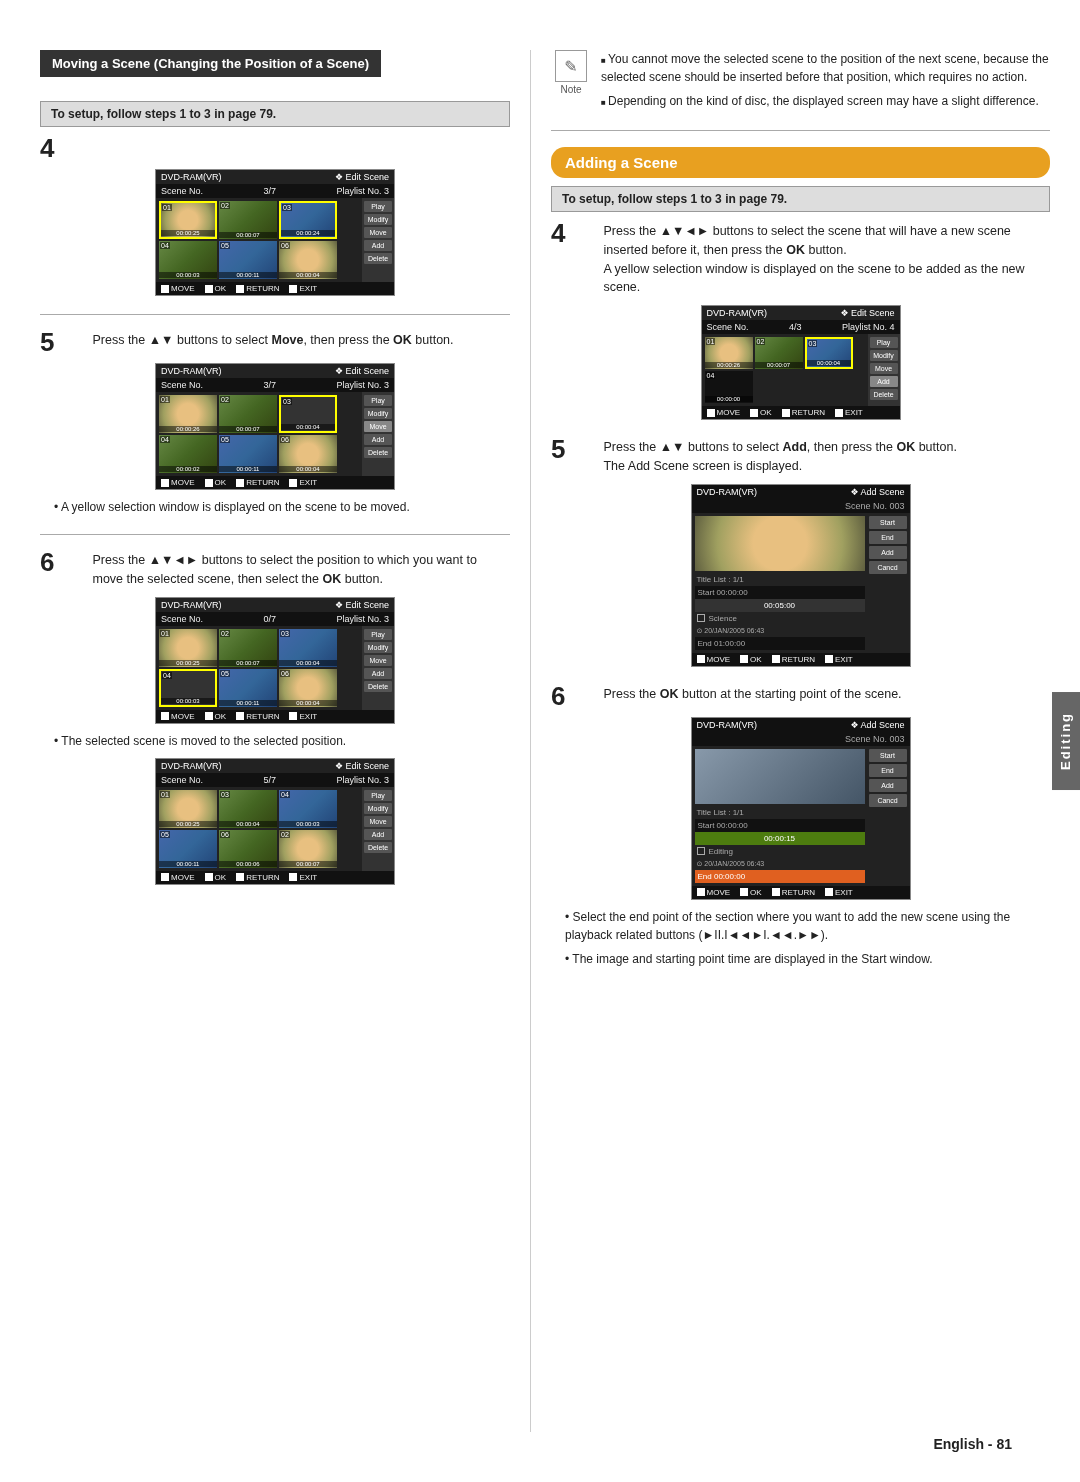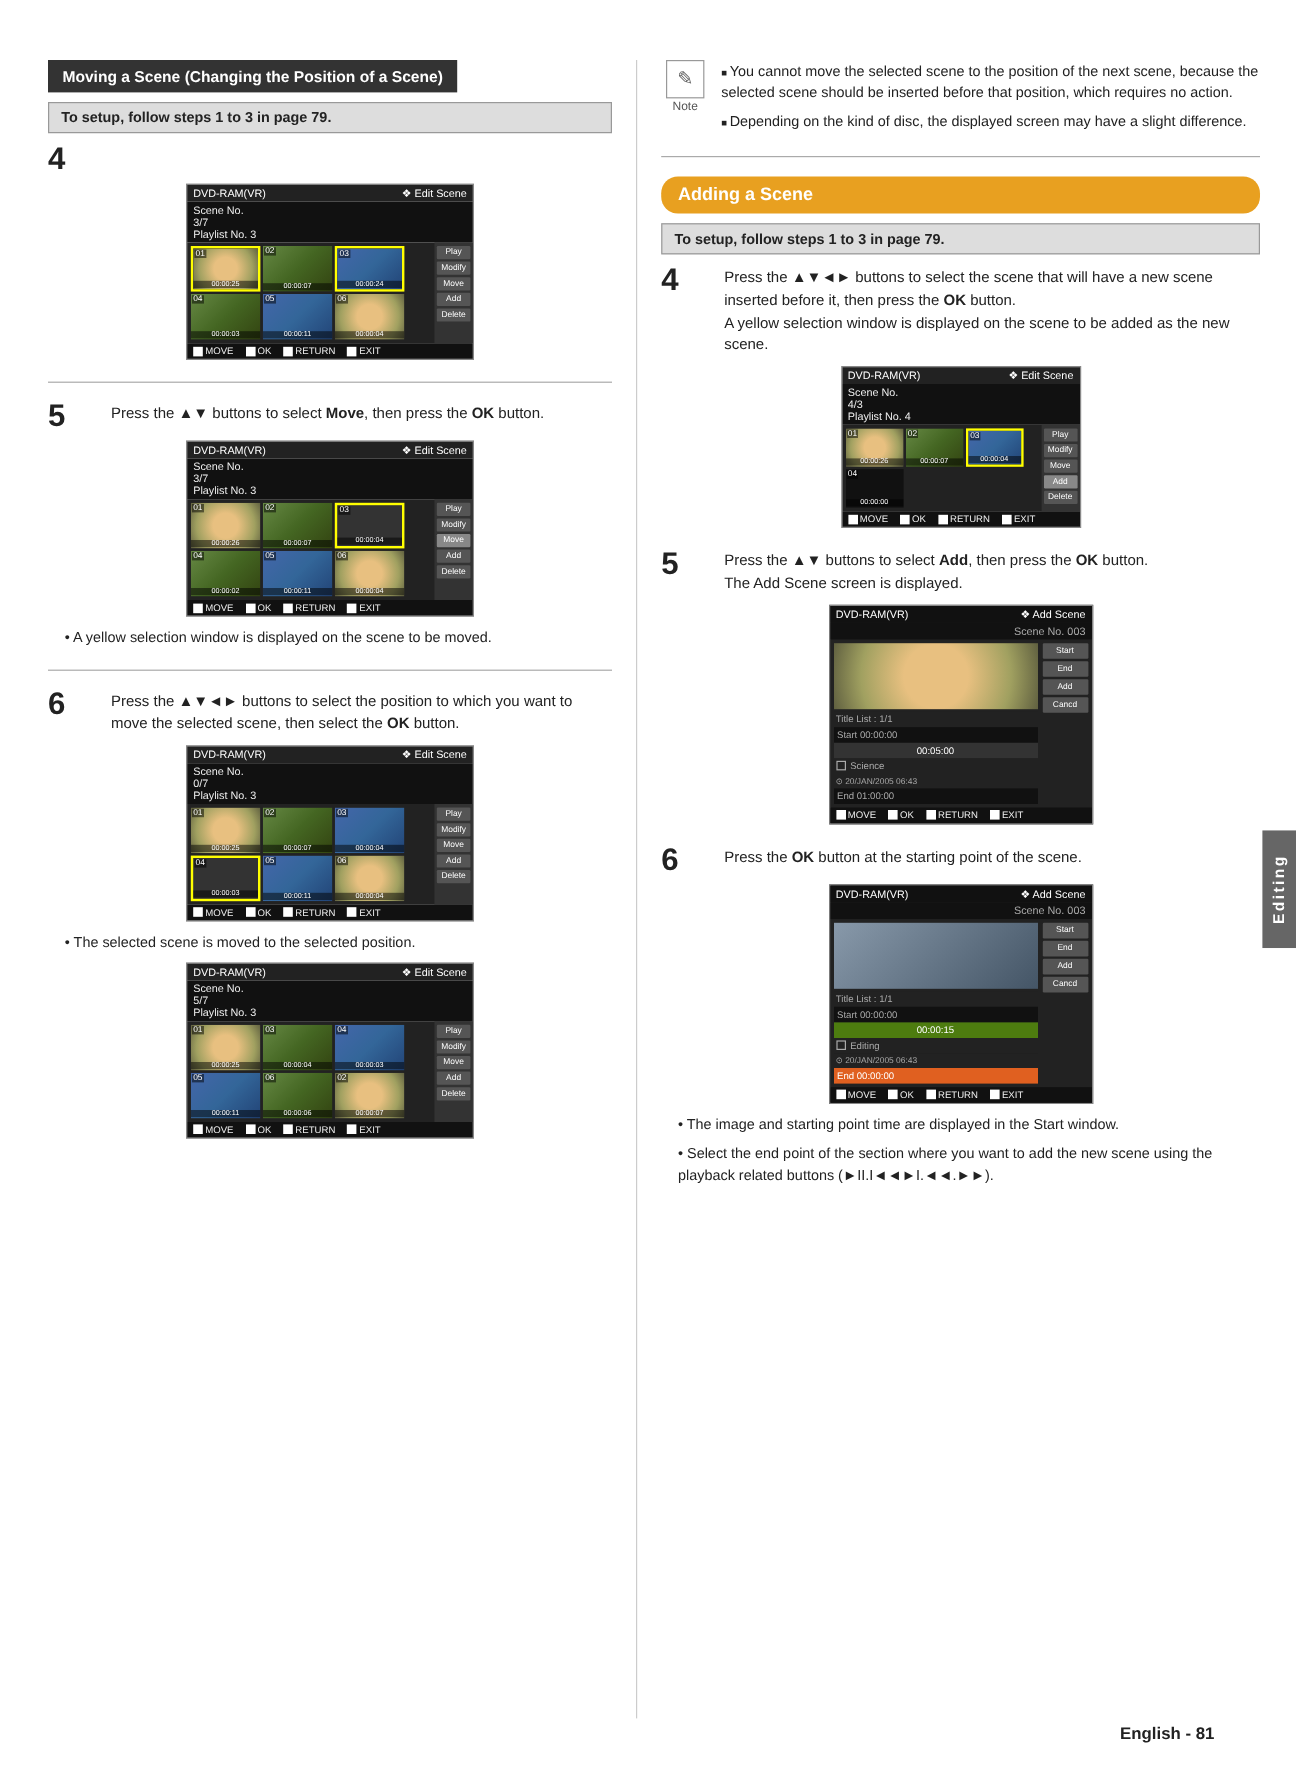--- a/index.html
+++ b/index.html
@@ -47,21 +47,21 @@
       font-size: 13px;
       font-weight: bold;
       letter-spacing: 2px;
     }
     .section-header-dark {
       background: #333;
       color: #fff;
       font-weight: bold;
       font-size: 13px;
       padding: 6px 12px;
-      margin-bottom: 8px;
+      margin-bottom: 24px;
       display: inline-block;
     }
     .section-header-orange {
       background: #e8a020;
       color: #fff;
       font-weight: bold;
       font-size: 15px;
       padding: 7px 14px;
       margin-bottom: 8px;
       display: block;
@@ -119,21 +119,20 @@
       padding: 2px 5px;
       font-size: 9px;
     }
     .dvd-subheader {
       background: #111;
       color: #eee;
       display: flex;
       justify-content: space-between;
       padding: 2px 5px;
       font-size: 9px;
-      flex-direction: column;
     }
     .dvd-grid-with-sidebar {
       display: flex;
       background: #222;
     }
     .dvd-scenes {
       flex: 1;
       display: flex;
       flex-wrap: wrap;
       padding: 3px;
@@ -835,24 +834,24 @@
           </div>
           <div class="dvd-footer">
             <span><span class="icon-sq"></span>MOVE</span>
             <span><span class="icon-sq"></span>OK</span>
             <span><span class="icon-sq"></span>RETURN</span>
             <span><span class="icon-sq"></span>EXIT</span>
           </div>
         </div>
 
         <div class="bullet-note">
+          Select the end point of the section where you want to add the new scene using the playback related buttons (►II.I◄◄►I.◄◄.►►).
+        </div>
+        <div class="bullet-note">
           The image and starting point time are displayed in the Start window.
-        </div>
-        <div class="bullet-note">
-          Select the end point of the section where you want to add the new scene using the playback related buttons (►II.I◄◄►I.◄◄.►►).
         </div>
       </div>
 
     </div>
 
   </div>
 
   <div class="side-tab">
     <span>Editing</span>
   </div>

